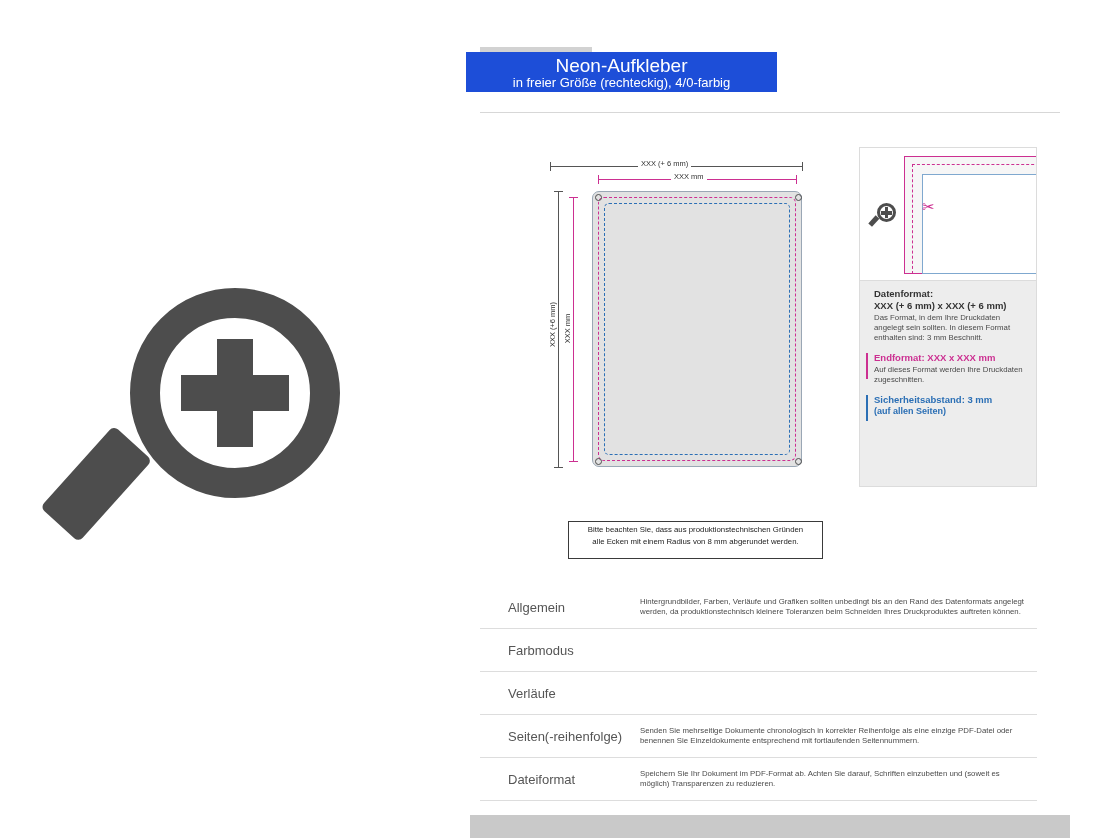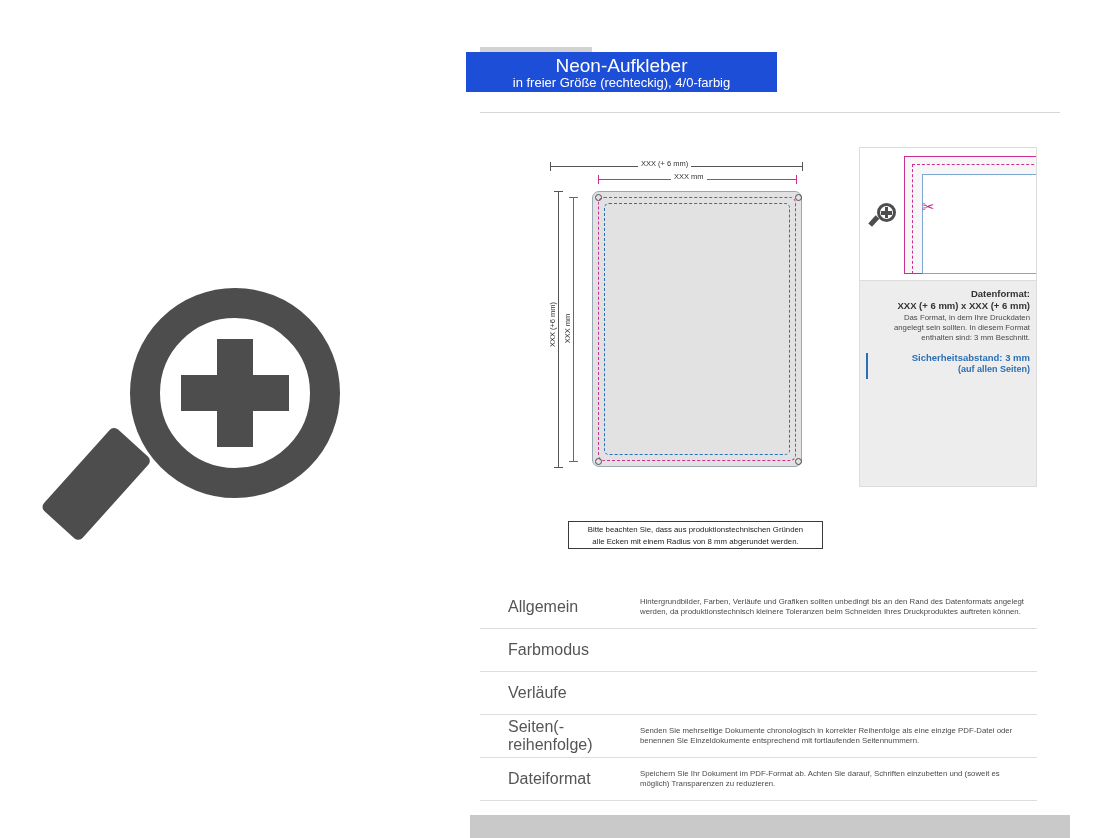--- a/index.html
+++ b/index.html
@@ -304,41 +304,41 @@
     color: #cc2f91;
     font-size: 15px;
     line-height: 15px;
   }
   #legend-text {
     position: absolute;
     left: 866px;
     top: 288px;
     width: 164px;
   }
-  .leg-block { margin-bottom: 9px; position: relative; padding-left: 8px; text-align: right; }
+  .leg-block { margin-bottom: 9px; position: relative; padding-left: 8px; }
   .leg-title { font-size: 9.5px; font-weight: bold; color: #333; line-height: 12px; }
   .leg-title.magenta { color: #cc2f91; }
   .leg-title.blue { color: #2b6fb5; }
   .leg-sub { font-size: 9px; font-weight: bold; color: #2b6fb5; line-height: 11px; }
   .leg-body { font-size: 7.8px; color: #4a4a4a; line-height: 10px; margin-top: 1px; }
   .leg-bar {
     position: absolute;
     left: 0; top: 1px;
     width: 2px; height: 26px;
   }
   .leg-bar.magenta { background: #cc2f91; }
   .leg-bar.blue { background: #2b6fb5; }
 
   
   #note-box {
     position: absolute;
     left: 568px;
     top: 521px;
     width: 255px;
-    height: 28px;
+    height: 38px;
     border: 1px solid #3a3a3a;
     background: #ffffff;
     box-sizing: border-box;
     text-align: center;
     font-size: 7.8px;
     color: #222;
     line-height: 12px;
     padding-top: 2px;
   }
 
@@ -360,21 +360,21 @@
   }
   .tip-row {
     display: flex;
     border-bottom: 1px solid #dddddd;
     min-height: 42px;
     align-items: center;
   }
   .tip-label {
     width: 160px;
     flex: 0 0 160px;
-    font-size: 16px;
+    font-size: 13px;
     color: #555555;
     padding-left: 28px;
     box-sizing: border-box;
   }
   .tip-text {
     flex: 1;
     font-size: 7.8px;
     color: #4a4a4a;
     line-height: 10.5px;
     padding-right: 8px;
@@ -449,20 +449,25 @@
   <div class="lp-scissor">✂</div>
 </div>
 
 <div id="legend-text">
   <div class="leg-block">
     <div class="leg-title">Datenformat:</div>
     <div class="leg-title">XXX (+ 6 mm) x XXX (+ 6 mm)</div>
     <div class="leg-body">Das Format, in dem Ihre Druckdaten angelegt sein sollten. In diesem Format enthalten sind: 3 mm Beschnitt.</div>
   </div>
   <div class="leg-block">
+    <div class="leg-bar magenta"></div>
+    <div class="leg-title magenta">Endformat: XXX x XXX mm</div>
+    <div class="leg-body">Auf dieses Format werden Ihre Druckdaten zugeschnitten.</div>
+  </div>
+  <div class="leg-block">
     <div class="leg-bar blue"></div>
     <div class="leg-title blue">Sicherheitsabstand: 3 mm</div>
     <div class="leg-sub">(auf allen Seiten)</div>
   </div>
 </div>
 
 <div id="note-box">
   <div>Bitte beachten Sie, dass aus produktionstechnischen Gründen</div>
   <div>alle Ecken mit einem Radius von 8 mm abgerundet werden.</div>
 </div>

